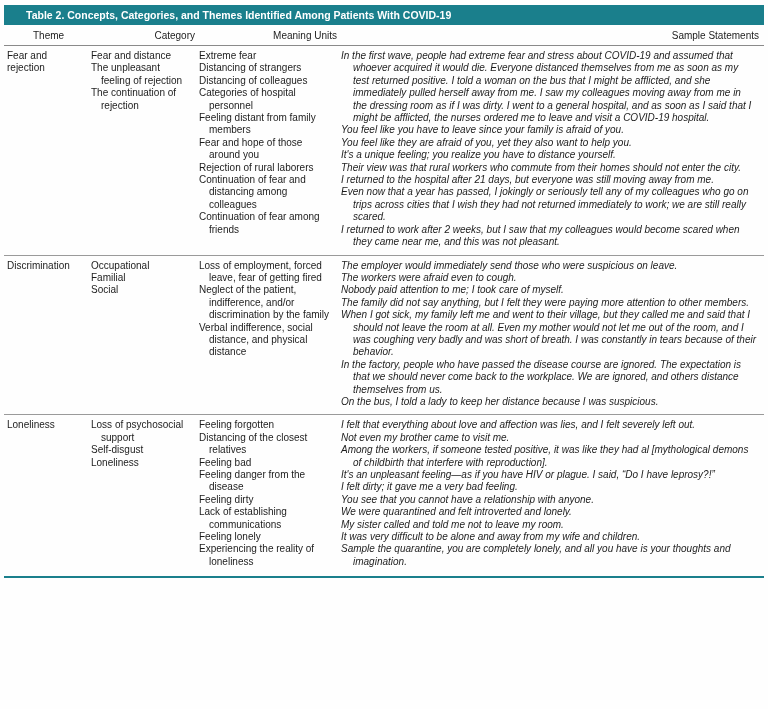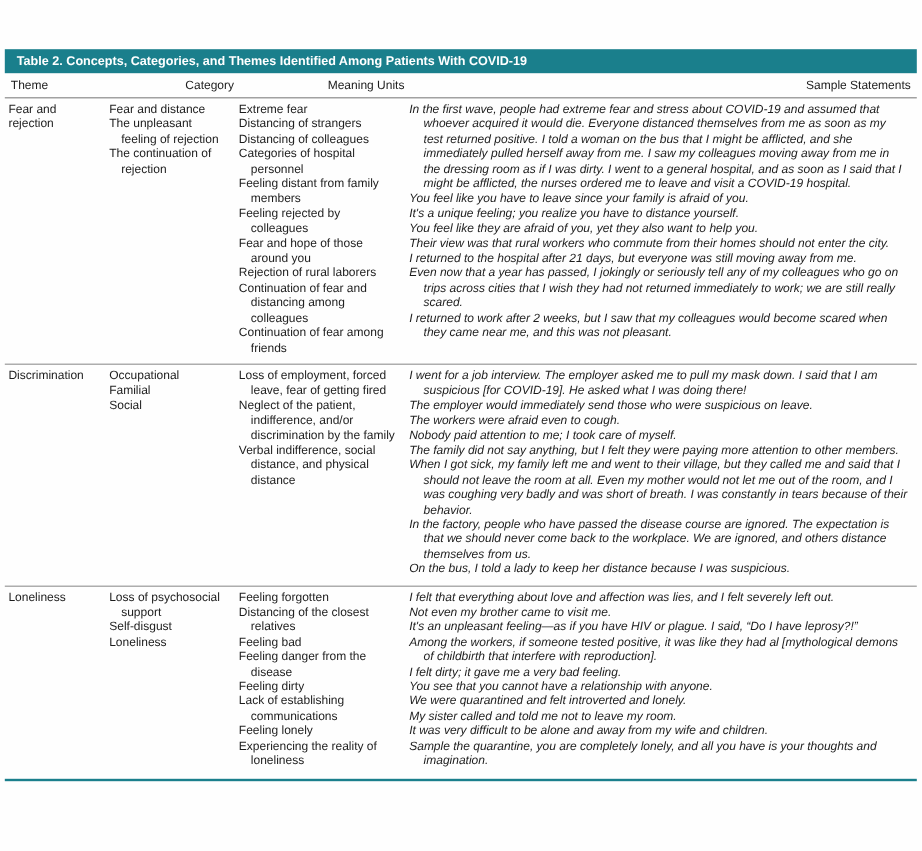--- a/index.html
+++ b/index.html
@@ -15,32 +15,31 @@
     min-height: 709px;
     padding: 5px 4px 6px 4px;
     background: #fefefe;
   }
   .title-bar {
     background: var(--accent, #1a7f8c);
     color: #ffffff;
     font-weight: bold;
     font-size: 10.5px;
     line-height: 12px;
-    padding: 4px 7px 4px 10px;
-    margin-top: 36px;
+    padding: 4px 7px 4px 22px;
   }
   .head-row {
     display: grid;
     grid-template-columns: 84px 108px 142px 1fr;
     font-size: 10px;
     font-weight: normal;
     padding: 5px 2px 4px 2px;
     border-bottom: 1px solid #8a8a8a;
   }
-  .head-row .h { padding: 0 3px; }
+  .head-row .h { padding: 0 3px; margin-left: 24px; }
   .h-theme { text-align: left; padding-left: 3px; }
   .h-cat, .h-mu, .h-st { text-align: right; }
   .trow {
     display: grid;
     grid-template-columns: 84px 108px 142px 1fr;
     border-bottom: 1px solid #9a9a9a;
     padding: 4px 0 6px 0;
     font-size: 10px;
     line-height: 12.4px;
   }
@@ -84,51 +83,49 @@
           <div class="hang">Fear and distance</div>
           <div class="hang">The unpleasant feeling of rejection</div>
           <div class="hang">The continuation of rejection</div>
         </div>
         <div class="cell c-mu">
           <div class="hang">Extreme fear</div>
           <div class="hang">Distancing of strangers</div>
           <div class="hang">Distancing of colleagues</div>
           <div class="hang">Categories of hospital personnel</div>
           <div class="hang">Feeling distant from family members</div>
-          <div class="hang">Feeling rejected by colleagues</div>
           <div class="hang">Fear and hope of those around you</div>
           <div class="hang">Rejection of rural laborers</div>
           <div class="hang">Continuation of fear and distancing among colleagues</div>
           <div class="hang">Continuation of fear among friends</div>
         </div>
         <div class="cell c-st">
           <div class="st-item">In the first wave, people had extreme fear and stress about COVID-19 and assumed that whoever acquired it would die. Everyone distanced themselves from me as soon as my test returned positive. I told a woman on the bus that I might be afflicted, and she immediately pulled herself away from me. I saw my colleagues moving away from me in the dressing room as if I was dirty. I went to a general hospital, and as soon as I said that I might be afflicted, the nurses ordered me to leave and visit a COVID-19 hospital.</div>
           <div class="st-item">You feel like you have to leave since your family is afraid of you.</div>
+          <div class="st-item">You feel like they are afraid of you, yet they also want to help you.</div>
           <div class="st-item">It's a unique feeling; you realize you have to distance yourself.</div>
-          <div class="st-item">You feel like they are afraid of you, yet they also want to help you.</div>
           <div class="st-item">Their view was that rural workers who commute from their homes should not enter the city.</div>
           <div class="st-item">I returned to the hospital after 21 days, but everyone was still moving away from me.</div>
           <div class="st-item">Even now that a year has passed, I jokingly or seriously tell any of my colleagues who go on trips across cities that I wish they had not returned immediately to work; we are still really scared.</div>
           <div class="st-item">I returned to work after 2 weeks, but I saw that my colleagues would become scared when they came near me, and this was not pleasant.</div>
         </div>
       </div>
       <div class="trow">
         <div class="cell c-theme">Discrimination</div>
         <div class="cell c-cat">
           <div class="hang">Occupational</div>
           <div class="hang">Familial</div>
           <div class="hang">Social</div>
         </div>
         <div class="cell c-mu">
           <div class="hang">Loss of employment, forced leave, fear of getting fired</div>
           <div class="hang">Neglect of the patient, indifference, and/or discrimination by the family</div>
           <div class="hang">Verbal indifference, social distance, and physical distance</div>
         </div>
         <div class="cell c-st">
-          <div class="st-item">I went for a job interview. The employer asked me to pull my mask down. I said that I am suspicious [for COVID-19]. He asked what I was doing there!</div>
           <div class="st-item">The employer would immediately send those who were suspicious on leave.</div>
           <div class="st-item">The workers were afraid even to cough.</div>
           <div class="st-item">Nobody paid attention to me; I took care of myself.</div>
           <div class="st-item">The family did not say anything, but I felt they were paying more attention to other members.</div>
           <div class="st-item">When I got sick, my family left me and went to their village, but they called me and said that I should not leave the room at all. Even my mother would not let me out of the room, and I was coughing very badly and was short of breath. I was constantly in tears because of their behavior.</div>
           <div class="st-item">In the factory, people who have passed the disease course are ignored. The expectation is that we should never come back to the workplace. We are ignored, and others distance themselves from us.</div>
           <div class="st-item">On the bus, I told a lady to keep her distance because I was suspicious.</div>
         </div>
       </div>
       <div class="trow">
@@ -144,22 +141,22 @@
           <div class="hang">Feeling bad</div>
           <div class="hang">Feeling danger from the disease</div>
           <div class="hang">Feeling dirty</div>
           <div class="hang">Lack of establishing communications</div>
           <div class="hang">Feeling lonely</div>
           <div class="hang">Experiencing the reality of loneliness</div>
         </div>
         <div class="cell c-st">
           <div class="st-item">I felt that everything about love and affection was lies, and I felt severely left out.</div>
           <div class="st-item">Not even my brother came to visit me.</div>
+          <div class="st-item">Among the workers, if someone tested positive, it was like they had al [mythological demons of childbirth that interfere with reproduction].</div>
           <div class="st-item">It's an unpleasant feeling—as if you have HIV or plague. I said, “Do I have leprosy?!”</div>
-          <div class="st-item">Among the workers, if someone tested positive, it was like they had al [mythological demons of childbirth that interfere with reproduction].</div>
           <div class="st-item">I felt dirty; it gave me a very bad feeling.</div>
           <div class="st-item">You see that you cannot have a relationship with anyone.</div>
           <div class="st-item">We were quarantined and felt introverted and lonely.</div>
           <div class="st-item">My sister called and told me not to leave my room.</div>
           <div class="st-item">It was very difficult to be alone and away from my wife and children.</div>
           <div class="st-item">Sample the quarantine, you are completely lonely, and all you have is your thoughts and imagination.</div>
         </div>
       </div>
     </div>
 

